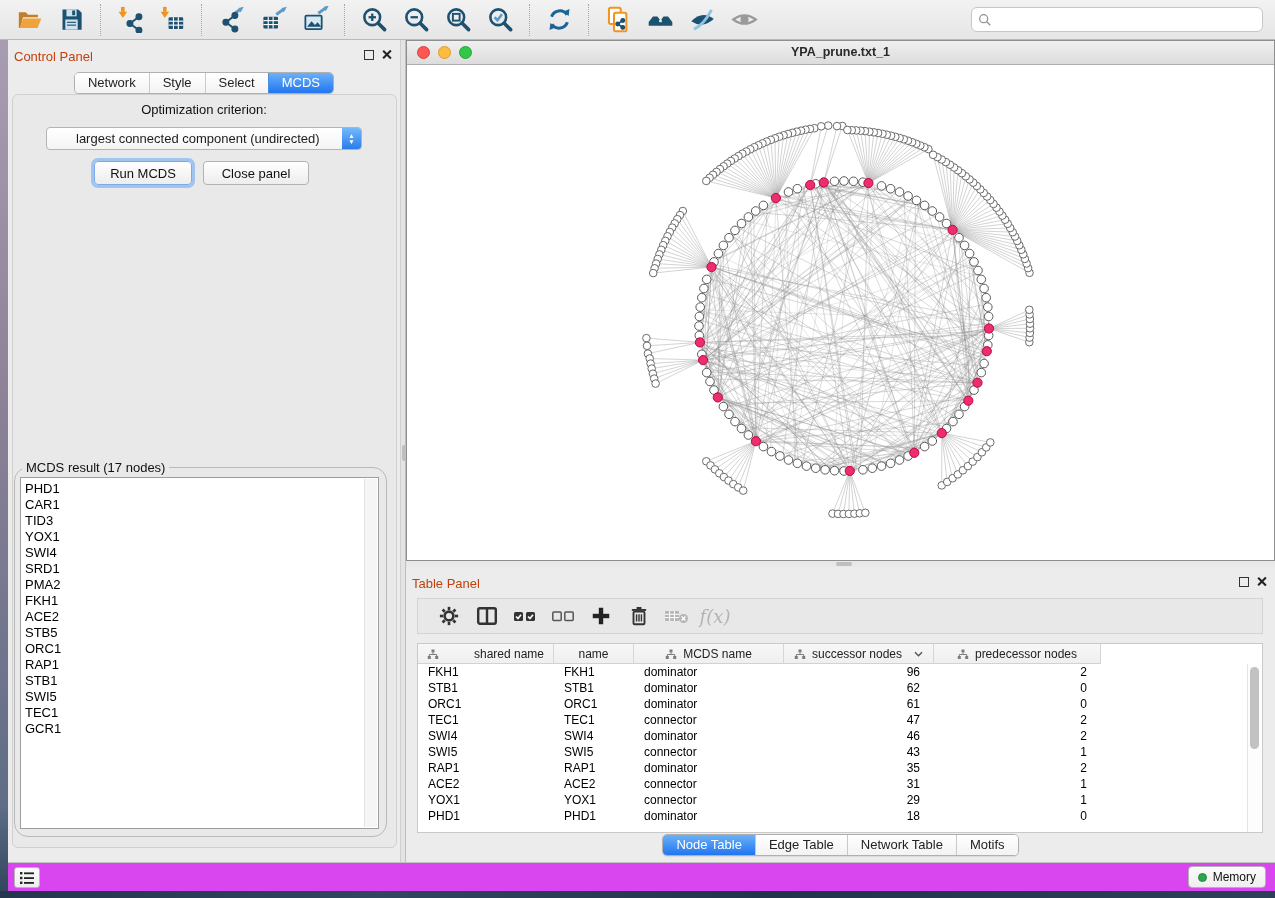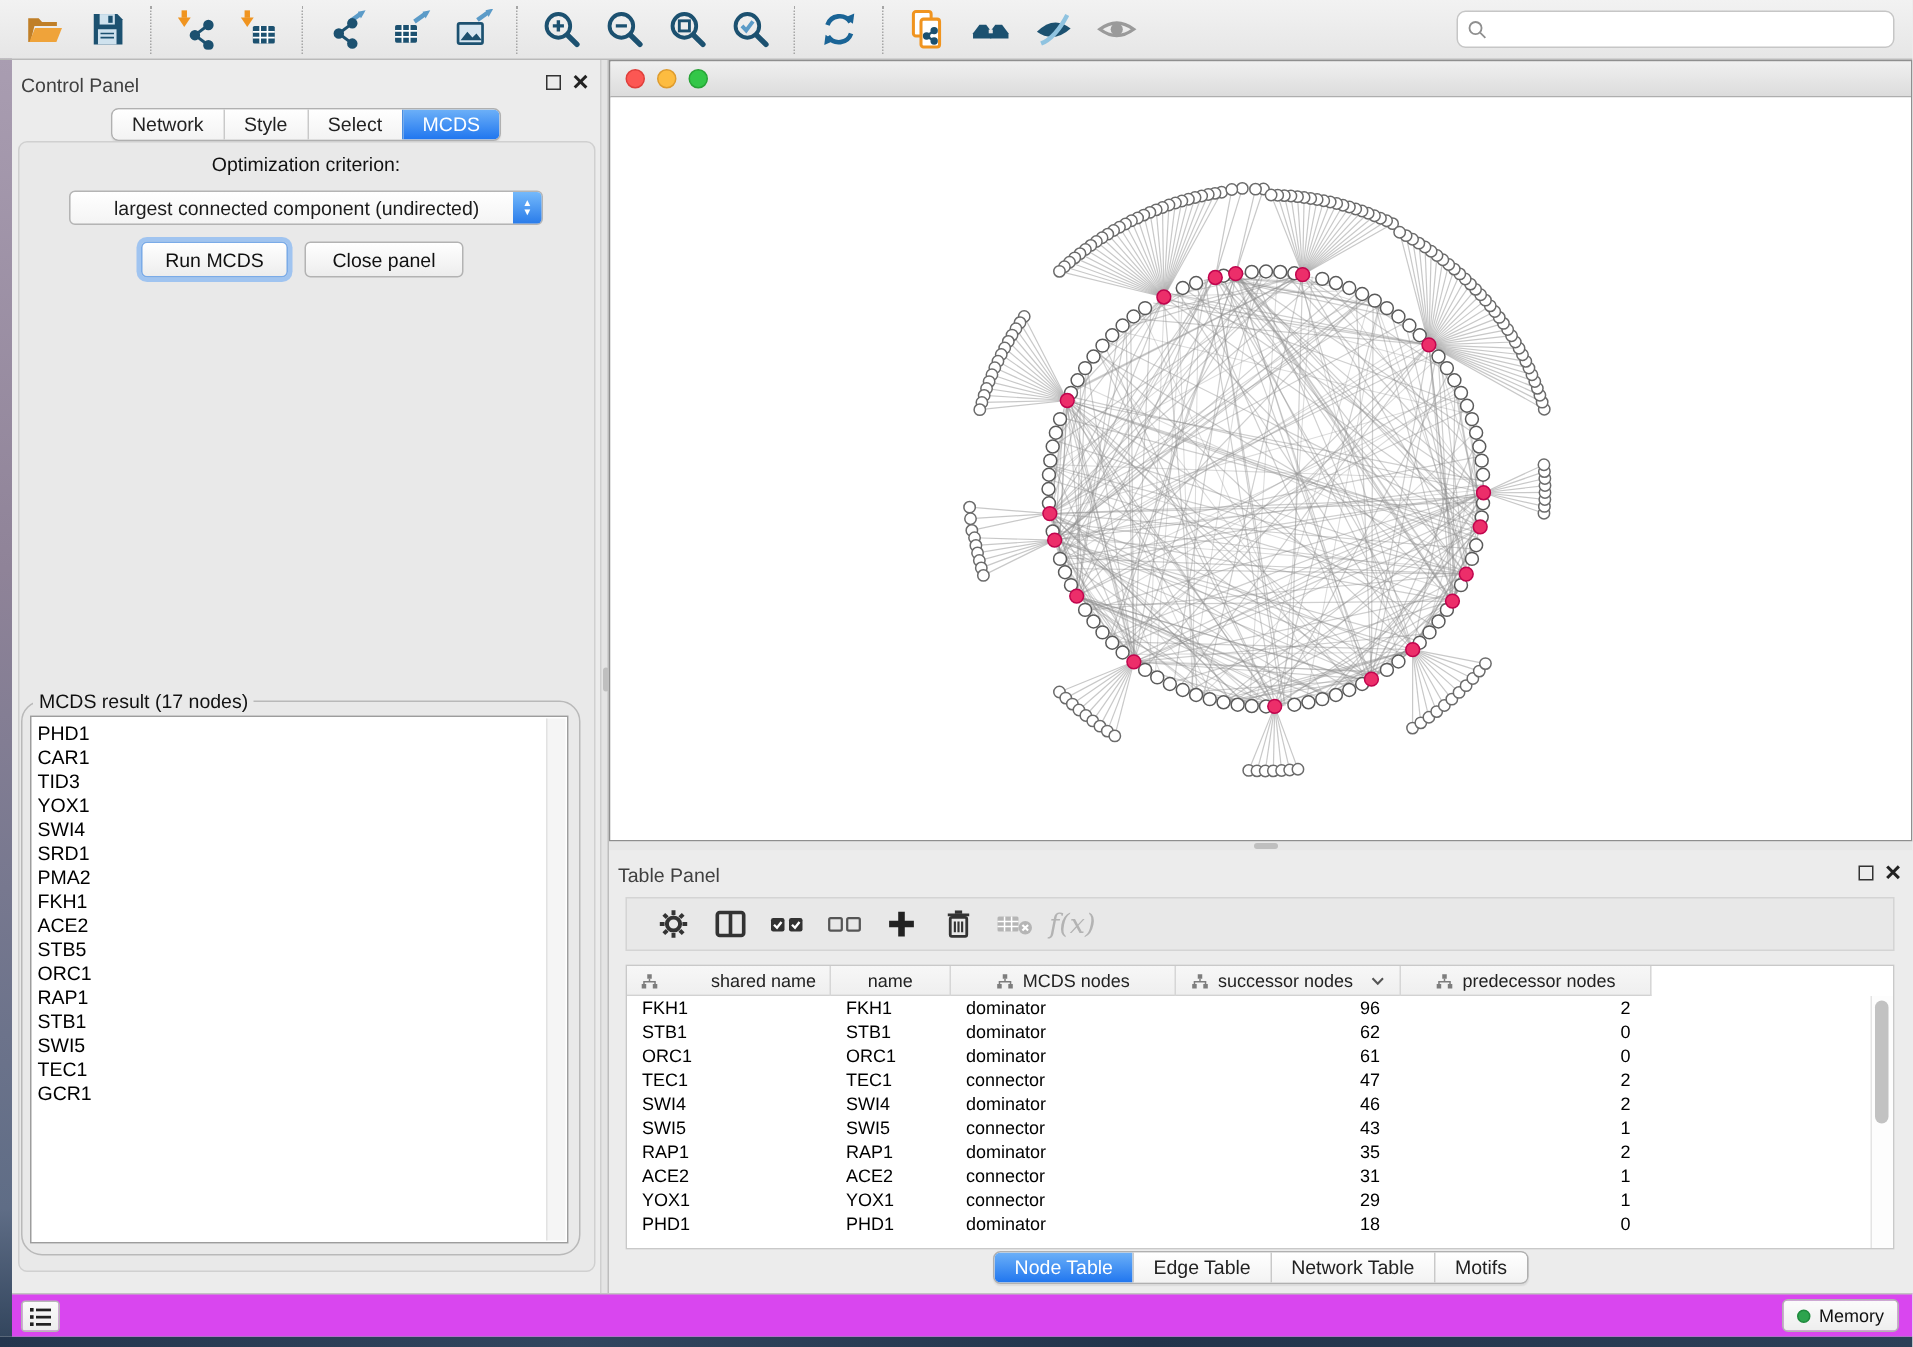--- a/index.html
+++ b/index.html
@@ -22,21 +22,21 @@
   .tb-icon{width:30px;height:30px;display:flex;align-items:center;justify-content:center;margin:0 6px;flex:0 0 auto;}
   .tb-icon svg{width:27px;height:27px;display:block;}
   .tb-sep{width:0;height:32px;border-left:1px dotted #a6a6a6;margin:0 8px;flex:0 0 auto;}
   #search-box{margin-left:auto;margin-right:12px;width:292px;height:25px;background:#fff;
     border:1px solid #c6c6c6;border-radius:6px;display:flex;align-items:center;padding:0 6px;box-sizing:border-box;}
   #search-box svg{width:14px;height:14px;margin-right:5px;flex:0 0 auto;}
   #search-input{border:none;outline:none;flex:1;font-size:13px;font-family:"Liberation Sans",sans-serif;background:transparent;}
 
   
   #control-panel{position:absolute;left:8px;top:40px;width:392px;height:822px;background:#ececec;}
-  .panel-title{position:absolute;left:6px;top:9px;font-size:13px;color:#404040;}
+  .panel-title{position:absolute;left:6px;top:9px;font-size:13px;color:#c2410c;}
   .panel-btns{position:absolute;right:8px;top:9px;display:flex;gap:7px;align-items:center;}
   .float-icon{width:10px;height:10px;border:1.6px solid #333;display:inline-block;box-sizing:border-box;}
   .close-icon{width:11px;height:11px;position:relative;display:inline-block;}
   .close-icon::before,.close-icon::after{content:"";position:absolute;left:5px;top:0;width:2.2px;height:11px;background:#222;}
   .close-icon::before{transform:rotate(45deg);}
   .close-icon::after{transform:rotate(-45deg);}
 
   .segmented{display:inline-flex;border:1px solid #b0b0b0;border-radius:5px;background:#fff;overflow:hidden;
     box-shadow:0 1px 1px rgba(0,0,0,.08);}
   .seg{padding:2px 13px 3px;font-size:13px;color:#222;border-left:1px solid #c9c9c9;background:linear-gradient(#ffffff,#f3f3f3);white-space:nowrap;}
@@ -331,20 +331,21 @@
     <div id="v-grip"></div>
   </div>
 
 <div id="net-frame">
   <div id="net-titlebar">
     <div class="lights">
       <span class="light red"></span>
       <span class="light yellow"></span>
       <span class="light green"></span>
     </div>
+    <div id="net-title">YPA_prune.txt_1</div>
   </div>
   <div id="net-canvas">
     <svg id="net-svg" width="867" height="495">
         <line x1="368.9" y1="133.0" x2="571.2" y2="206.0" stroke="#8c8c8c" stroke-opacity="0.42" stroke-width="0.8"></line>
         <line x1="368.9" y1="133.0" x2="580.5" y2="282.0" stroke="#8c8c8c" stroke-opacity="0.42" stroke-width="0.8"></line>
         <line x1="368.9" y1="133.0" x2="391.4" y2="398.6" stroke="#8c8c8c" stroke-opacity="0.42" stroke-width="0.8"></line>
         <line x1="368.9" y1="133.0" x2="293.3" y2="280.5" stroke="#8c8c8c" stroke-opacity="0.42" stroke-width="0.8"></line>
         <line x1="368.9" y1="133.0" x2="316.8" y2="179.9" stroke="#8c8c8c" stroke-opacity="0.42" stroke-width="0.8"></line>
         <line x1="368.9" y1="133.0" x2="295.3" y2="230.5" stroke="#8c8c8c" stroke-opacity="0.42" stroke-width="0.8"></line>
         <line x1="368.9" y1="133.0" x2="446.2" y2="116.3" stroke="#8c8c8c" stroke-opacity="0.42" stroke-width="0.8"></line>
@@ -1158,21 +1159,21 @@
         </div>
         <div class="nt-hcell" style="width: 150px;">
           <svg width="12" height="11" viewBox="0 0 12 11">
             <g fill="#7d7d7d">
               <rect x="4.5" y="0.5" width="3" height="3"></rect>
               <rect x="0.8" y="7" width="3" height="3"></rect>
               <rect x="8.2" y="7" width="3" height="3"></rect>
             </g>
             <path d="M6 3.5v2M2.3 7V5.5h7.4V7" fill="none" stroke="#7d7d7d"></path>
           </svg>
-          <span>MCDS nodes</span>
+          <span>MCDS name</span>
         </div>
         <div class="nt-hcell" style="width: 150px;">
           <svg width="12" height="11" viewBox="0 0 12 11">
             <g fill="#7d7d7d">
               <rect x="4.5" y="0.5" width="3" height="3"></rect>
               <rect x="0.8" y="7" width="3" height="3"></rect>
               <rect x="8.2" y="7" width="3" height="3"></rect>
             </g>
             <path d="M6 3.5v2M2.3 7V5.5h7.4V7" fill="none" stroke="#7d7d7d"></path>
           </svg>

